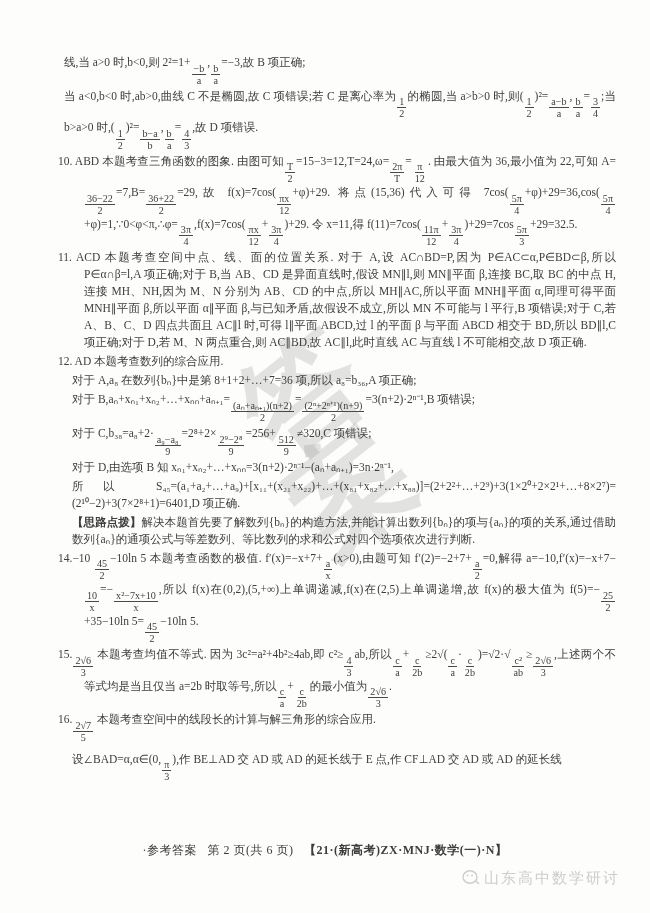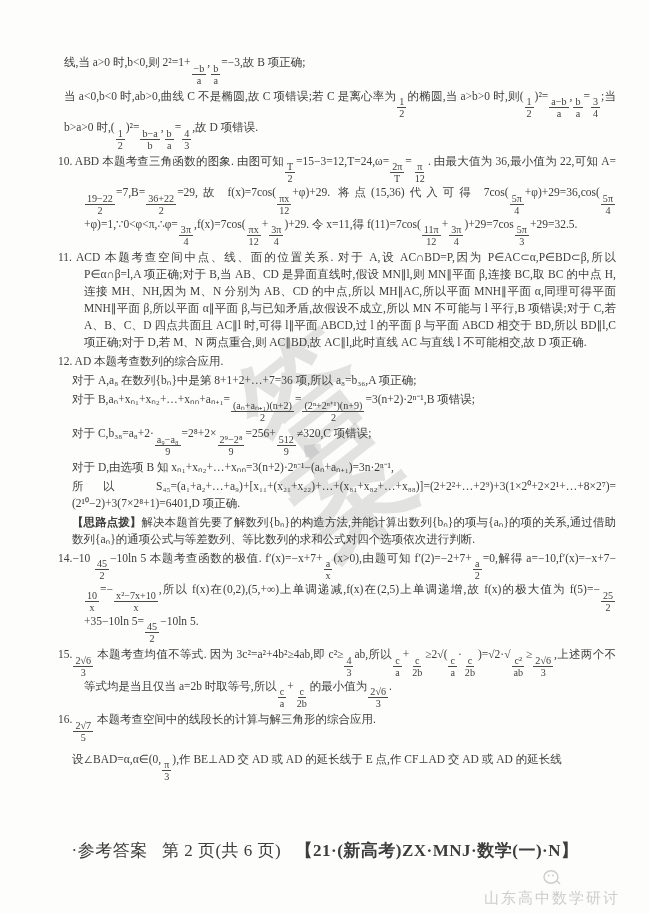--- a/index.html
+++ b/index.html
@@ -28,30 +28,29 @@
   .frac{
     display:inline-flex;flex-direction:column;align-items:center;
     vertical-align:-0.55em;
     font-size:0.88em;line-height:11px;
     margin:0 1px;text-indent:0;
   }
   .frac .num{display:block;padding:0 2px;border-bottom:1px solid #4a4a4a;}
   .frac .den{display:block;padding:0 2px;}
   .footer{
     position:absolute;top:842px;left:0;width:100%;
-    text-align:center;font-size:17px;color:#3d3d3d;
+    text-align:center;font-size:12px;color:#3d3d3d;
     letter-spacing:.5px;
   }
   .footer .f-right{font-weight:bold;}
   .stamp{
     position:absolute;top:869px;right:30px;
     color:#cdcdcb;font-size:15px;letter-spacing:2px;
-    display:flex;align-items:center;gap:4px;
+    display:flex;gap:4px;
     font-family:"Liberation Sans","DejaVu Sans",sans-serif;
-    flex-direction:column;
   }
   .stamp svg{display:block;}
   .wm-char{
     position:absolute;
     font-size:118px;line-height:118px;
     color:#8f8f8f;opacity:.24;
     transform:rotate(-38deg);
     font-weight:bold;
     pointer-events:none;
     font-family:"Liberation Serif","DejaVu Serif",serif;
@@ -106,21 +105,21 @@
     <div class="para item"><span>10. ABD 本题考查三角函数的图象. 由图可知<span class="frac">
             <span class="num">T</span>
             <span class="den">2</span>
           </span>=15−3=12,T=24,ω=<span class="frac">
             <span class="num">2π</span>
             <span class="den">T</span>
           </span>=<span class="frac">
             <span class="num">π</span>
             <span class="den">12</span>
           </span>. 由最大值为 36,最小值为 22,可知 A=<span class="frac">
-            <span class="num">19−22</span>
+            <span class="num">36−22</span>
             <span class="den">2</span>
           </span>=7,B=<span class="frac">
             <span class="num">36+22</span>
             <span class="den">2</span>
           </span>=29,故 f(x)=7cos(<span class="frac">
             <span class="num">πx</span>
             <span class="den">12</span>
           </span>+φ)+29. 将点(15,36)代入可得 7cos(<span class="frac">
             <span class="num">5π</span>
             <span class="den">4</span>

